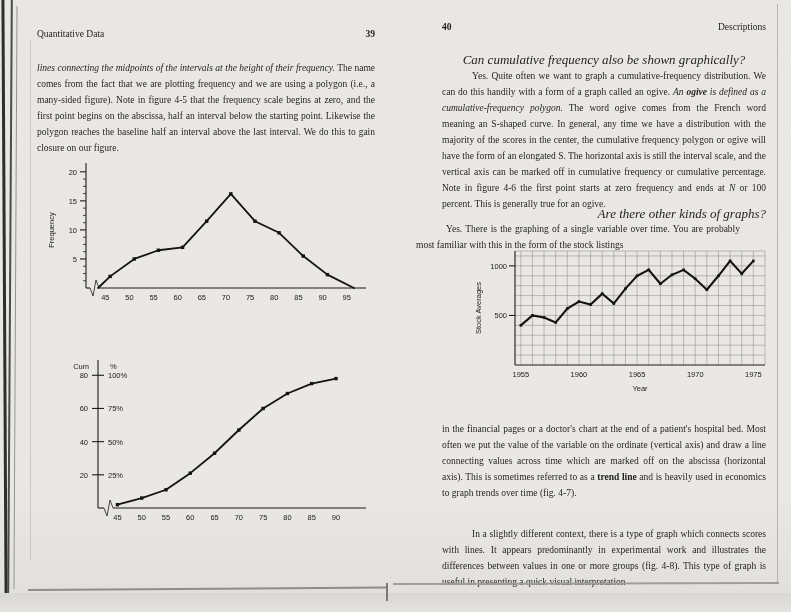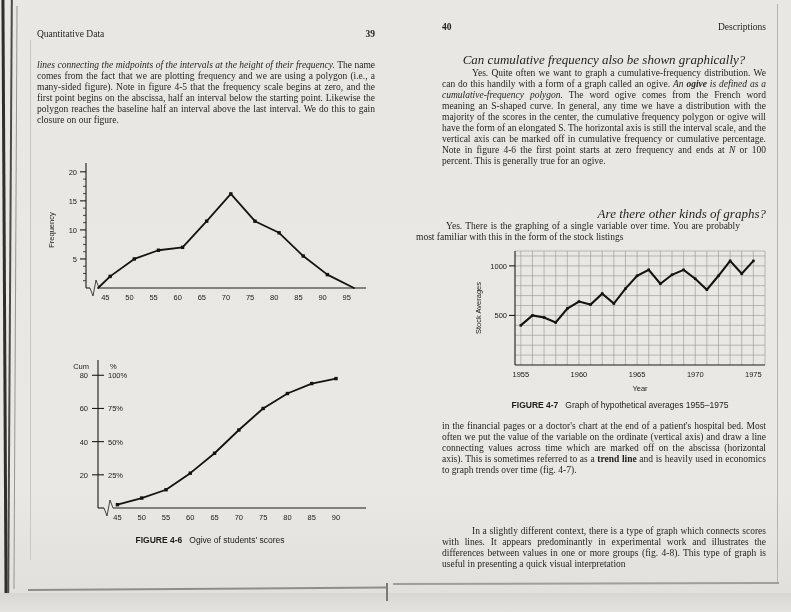--- a/index.html
+++ b/index.html
@@ -13,21 +13,21 @@
   .spine3{left:15px;top:6px;width:1px;height:583px;background:#95938f;transform:rotate(.3deg);}
   .spine4{left:30px;top:40px;width:1px;height:520px;background:#c9c7c3;}
   .bshade{left:0;top:593px;width:791px;height:19px;background:linear-gradient(180deg,#d9d7d3,#e5e3df);}
   .bline-l{left:28px;top:589px;width:358px;height:1.5px;background:#8f8d89;transform:rotate(-.4deg);transform-origin:left center;}
   .bline-r{left:393px;top:583px;width:386px;height:1.5px;background:#a09e9a;transform:rotate(-.15deg);transform-origin:left center;}
   .btick{left:386px;top:583px;width:1.5px;height:18px;background:#7c7a76;}
   .redge{left:777px;top:4px;width:1px;height:578px;background:#b6b4b0;}
   
   .rh{position:absolute;font-size:9.5px;line-height:11px;}
   .rh .num{font-weight:bold;}
-  .body-text{position:absolute;font-size:9.5px;line-height:11px;text-align:justify;}
+  .body-text{position:absolute;font-size:9.5px;line-height:16px;text-align:justify;}
   .q{position:absolute;font-size:13px;font-style:italic;text-align:center;}
   .p-ind{text-indent:30px;}
   .ital{font-style:italic;}
   .bold{font-weight:bold;}
   .bi{font-weight:bold;font-style:italic;}
   .fig{position:absolute;}
   .cap{font-family:"Liberation Sans",sans-serif;font-size:8.5px;text-align:center;margin-top:3px;color:#1c1b19;}
   .cap .lab{font-weight:bold;margin-right:7px;}
   
   svg{display:block;}
@@ -139,23 +139,20 @@
           <rect x="100.01428571428572" y="140.34545454545457" width="3.4" height="3.4" class="mark"></rect>
           <rect x="124.3" y="132.05" width="3.4" height="3.4" class="mark"></rect>
           <rect x="148.5857142857143" y="115.4590909090909" width="3.4" height="3.4" class="mark"></rect>
           <rect x="172.87142857142857" y="95.55" width="3.4" height="3.4" class="mark"></rect>
           <rect x="197.15714285714287" y="72.32272727272728" width="3.4" height="3.4" class="mark"></rect>
           <rect x="221.44285714285715" y="50.754545454545465" width="3.4" height="3.4" class="mark"></rect>
           <rect x="245.72857142857143" y="35.82272727272728" width="3.4" height="3.4" class="mark"></rect>
           <rect x="270.01428571428573" y="25.868181818181814" width="3.4" height="3.4" class="mark"></rect>
           <rect x="294.3" y="20.890909090909094" width="3.4" height="3.4" class="mark"></rect>
         </svg>
-      <div class="cap">
-        <span class="lab">FIGURE 4-6</span><span>Ogive of students' scores</span>
-      </div>
     </div>
   </div>
 
   <div>
     <div class="rh" style="left:442px;top:22px;width:324px;">
       <span class="num">40</span>
       <span style="float:right;margin-left:20px;">Descriptions</span>
     </div>
 
     <div class="q" style="left:442px;top:52px;width:324px;">Can cumulative frequency also be shown graphically?</div>
@@ -231,23 +228,20 @@
           <rect x="212.3046511627907" y="21.53478260869566" width="2.6" height="2.6" class="mark"></rect>
           <rect x="223.93255813953485" y="30.456521739130434" width="2.6" height="2.6" class="mark"></rect>
           <rect x="235.56046511627906" y="41.3608695652174" width="2.6" height="2.6" class="mark"></rect>
           <rect x="247.18837209302325" y="27.48260869565217" width="2.6" height="2.6" class="mark"></rect>
           <rect x="258.8162790697674" y="12.613043478260874" width="2.6" height="2.6" class="mark"></rect>
           <rect x="270.44418604651156" y="25.499999999999996" width="2.6" height="2.6" class="mark"></rect>
           <rect x="282.07209302325583" y="12.613043478260874" width="2.6" height="2.6" class="mark"></rect>
           <text x="170" y="144" text-anchor="middle">Year</text>
           <text x="11" y="61" text-anchor="middle" transform="rotate(-90 11 61)">Stock Averages</text>
         </svg>
-      <div class="cap">
-        <span class="lab">FIGURE 4-7</span><span>Graph of hypothetical averages 1955–1975</span>
-      </div>
     </div>
 
     <div class="body-text" style="left:442px;top:421px;width:324px;"><span>in the financial pages or a doctor's chart at the end of a patient's hospital bed. Most often we put the value of the variable on the ordinate (vertical axis) and draw a line connecting values across time which are marked off on the abscissa (horizontal axis). This is sometimes referred to as a </span><span class="bold">trend line</span><span> and is heavily used in economics to graph trends over time (fig. 4-7).</span></div>
 
     <div class="body-text p-ind" style="left:442px;top:494px;width:324px;margin-top:32px;">In a slightly different context, there is a type of graph which connects scores with lines. It appears predominantly in experimental work and illustrates the differences between values in one or more groups (fig. 4-8). This type of graph is useful in presenting a quick visual interpretation</div>
   </div>
 
   <div class="edge spine1"></div>
   <div class="edge spine2"></div>
   <div class="edge spine3"></div>

